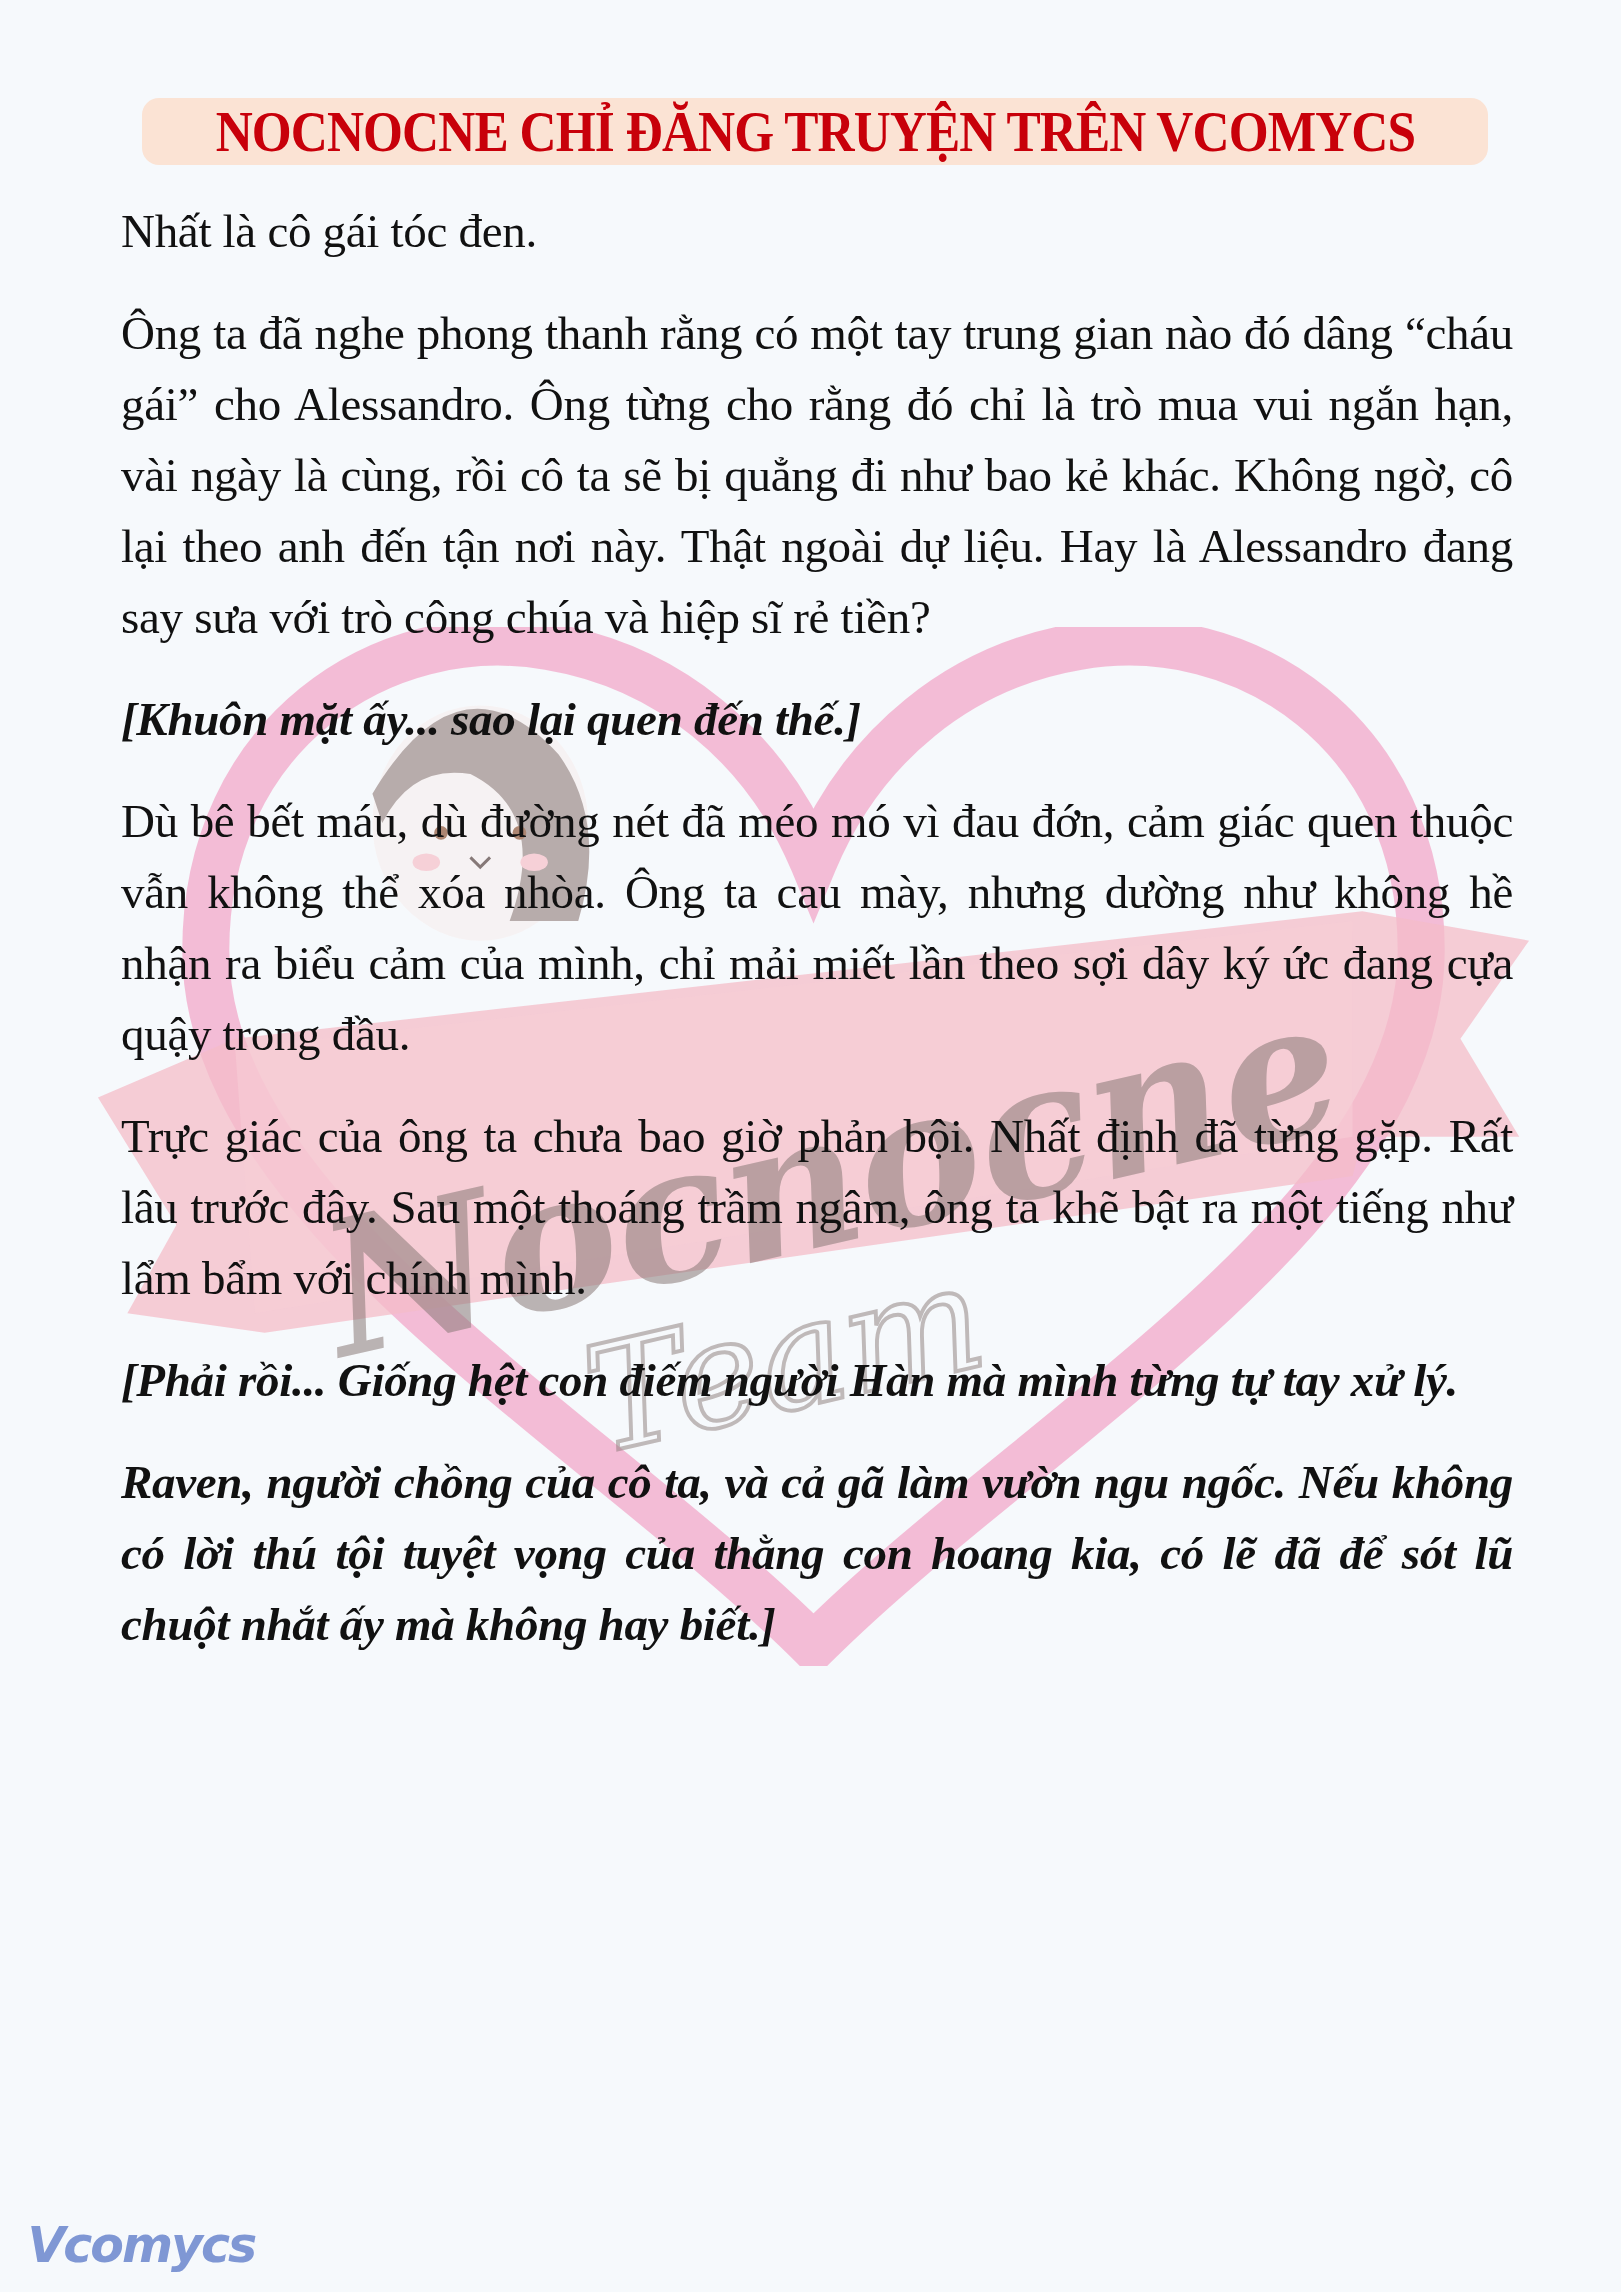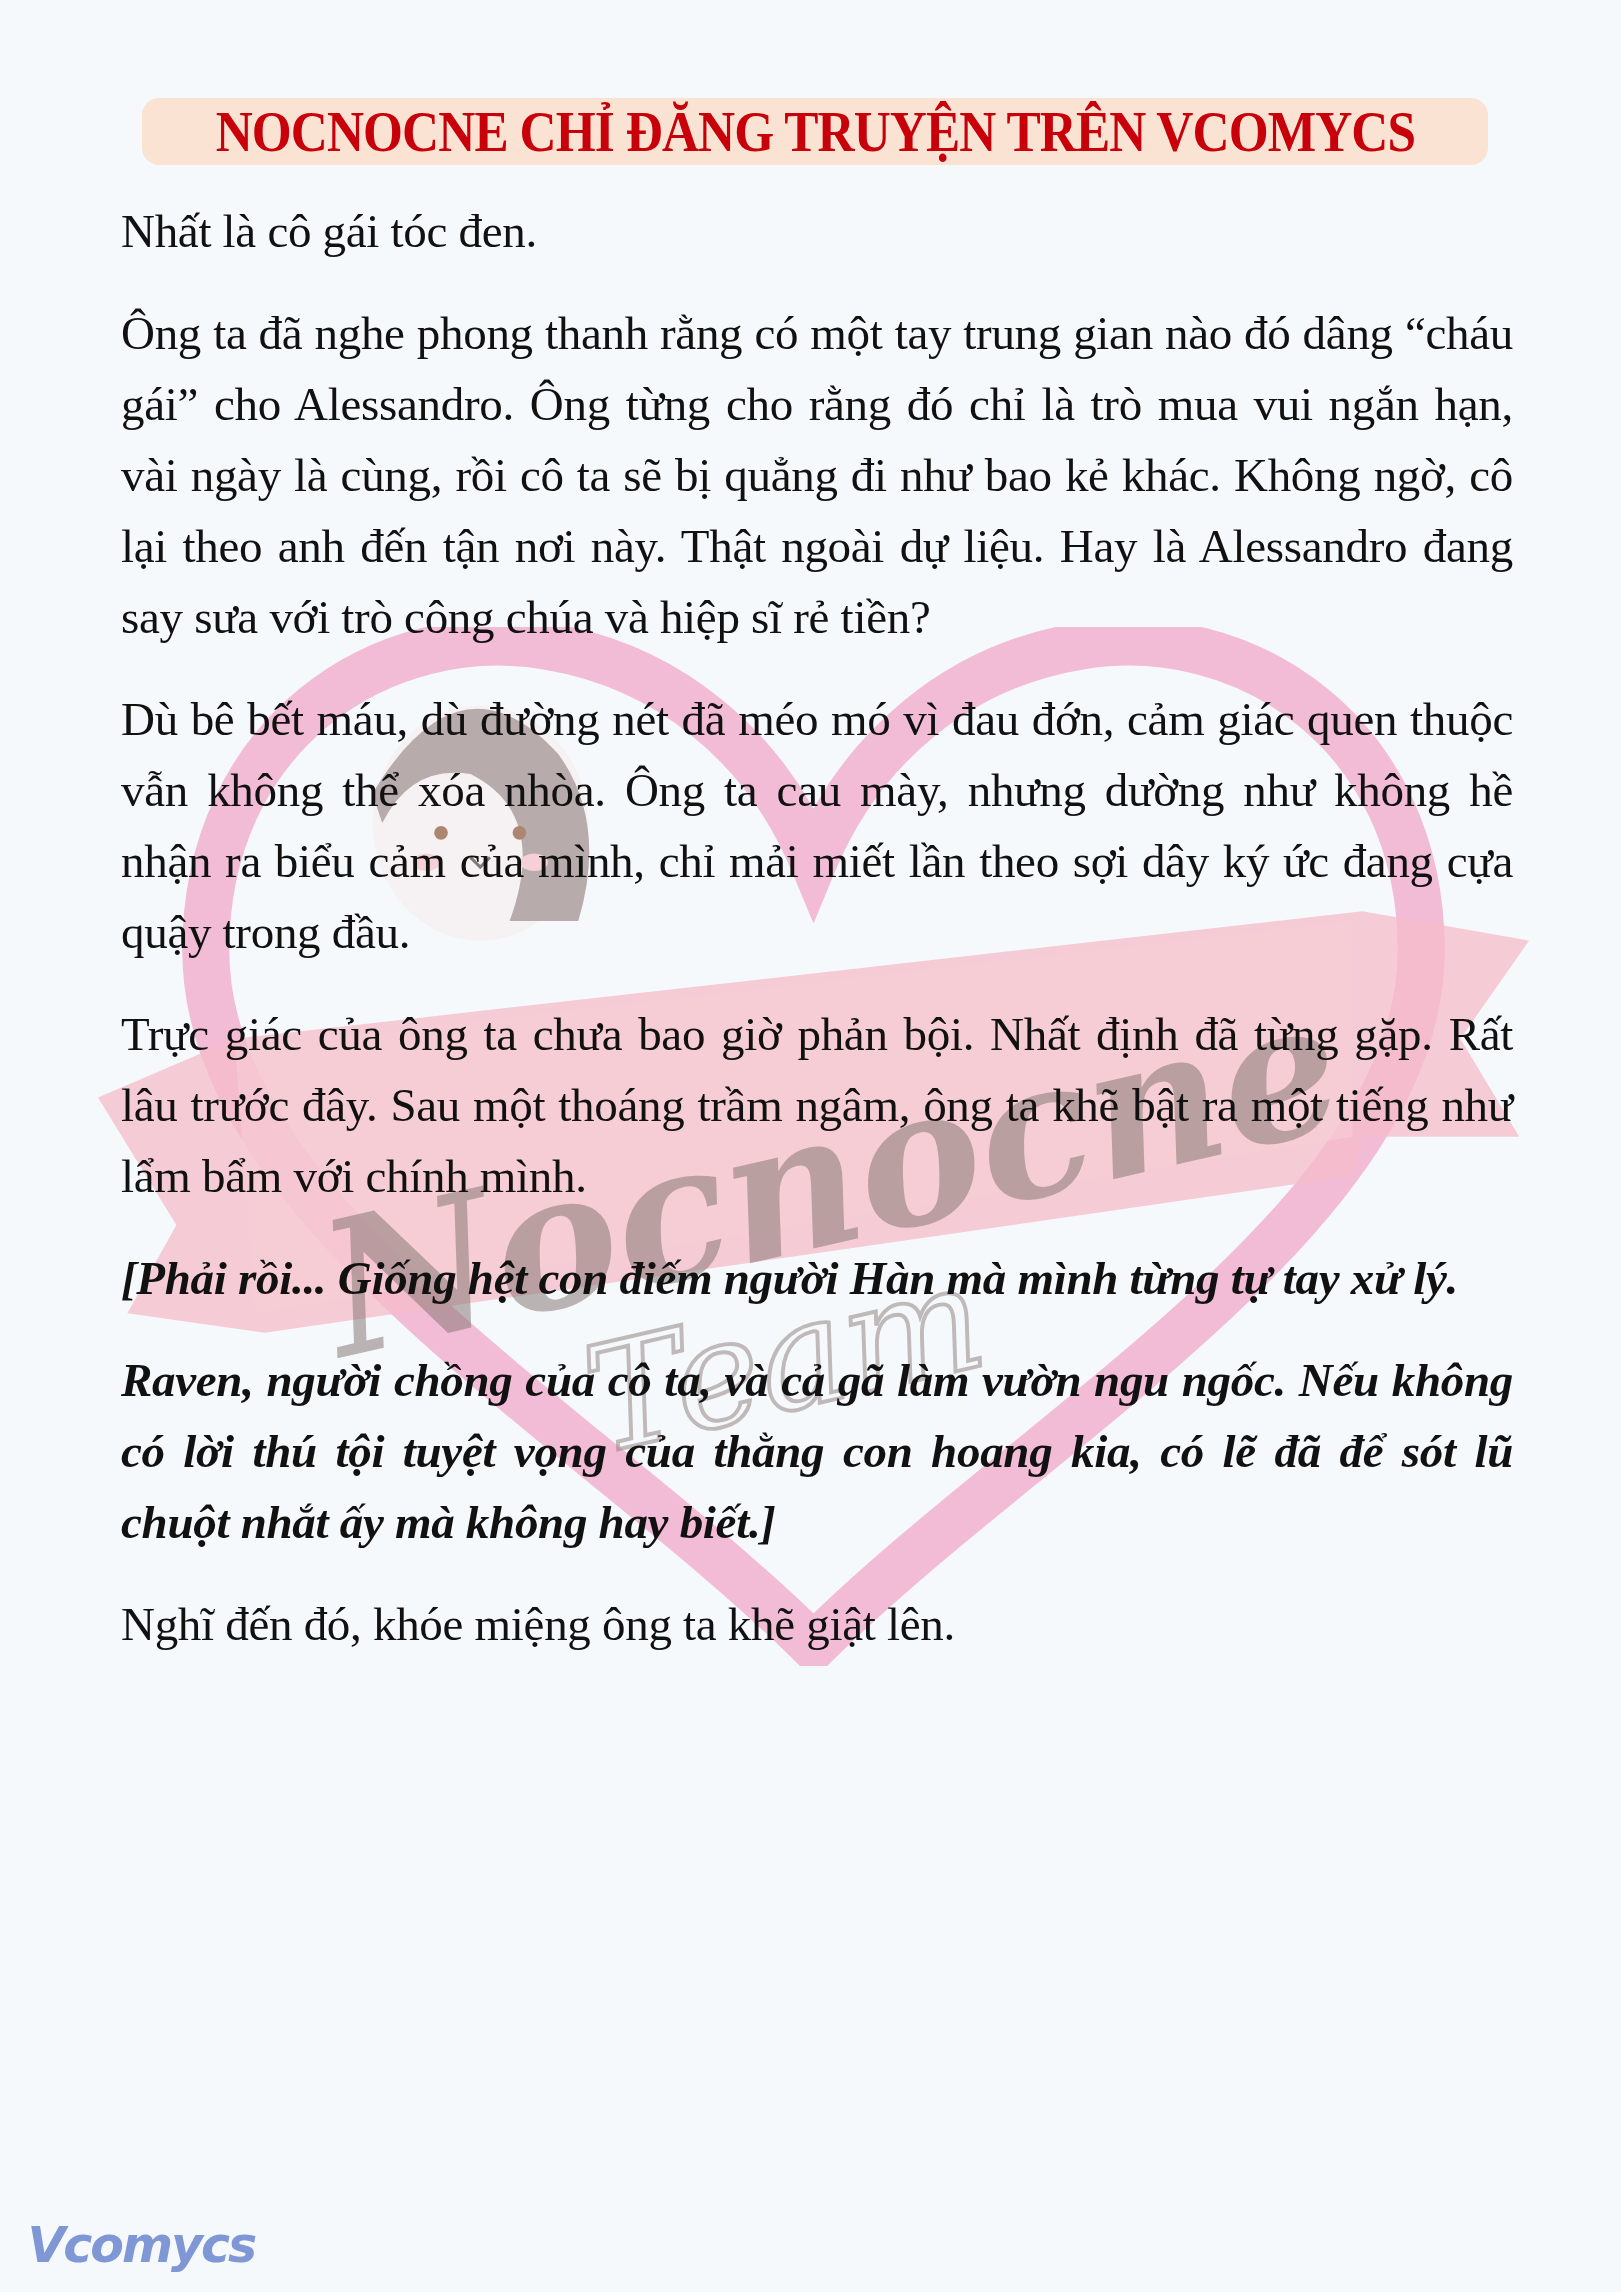--- a/index.html
+++ b/index.html
@@ -109,25 +109,25 @@
 
 <div class="page">
 
   <div class="title-banner">
     <span>NOCNOCNE CHỈ ĐĂNG TRUYỆN TRÊN VCOMYCS</span>
   </div>
 
   <div class="content">
     <p class="para">Nhất là cô gái tóc đen.</p>
     <p class="para">Ông ta đã nghe phong thanh rằng có một tay trung gian nào đó dâng “cháu gái” cho Alessandro. Ông từng cho rằng đó chỉ là trò mua vui ngắn hạn, vài ngày là cùng, rồi cô ta sẽ bị quẳng đi như bao kẻ khác. Không ngờ, cô lại theo anh đến tận nơi này. Thật ngoài dự liệu. Hay là Alessandro đang say sưa với trò công chúa và hiệp sĩ rẻ tiền?</p>
+    <p class="para italic">[Khuôn mặt ấy... sao lại quen đến thế.]</p>
     <p class="para">Dù bê bết máu, dù đường nét đã méo mó vì đau đớn, cảm giác quen thuộc vẫn không thể xóa nhòa. Ông ta cau mày, nhưng dường như không hề nhận ra biểu cảm của mình, chỉ mải miết lần theo sợi dây ký ức đang cựa quậy trong đầu.</p>
     <p class="para">Trực giác của ông ta chưa bao giờ phản bội. Nhất định đã từng gặp. Rất lâu trước đây. Sau một thoáng trầm ngâm, ông ta khẽ bật ra một tiếng như lẩm bẩm với chính mình.</p>
     <p class="para italic">[Phải rồi... Giống hệt con điếm người Hàn mà mình từng tự tay xử lý.</p>
     <p class="para italic">Raven, người chồng của cô ta, và cả gã làm vườn ngu ngốc. Nếu không có lời thú tội tuyệt vọng của thằng con hoang kia, có lẽ đã để sót lũ chuột nhắt ấy mà không hay biết.]</p>
-    <p class="para">Nghĩ đến đó, khóe miệng ông ta khẽ giật lên.</p>
   </div>
 
   <div class="logo">
     <span>Vcomycs</span>
   </div>
 
 </div>
 
 
 </body></html>

